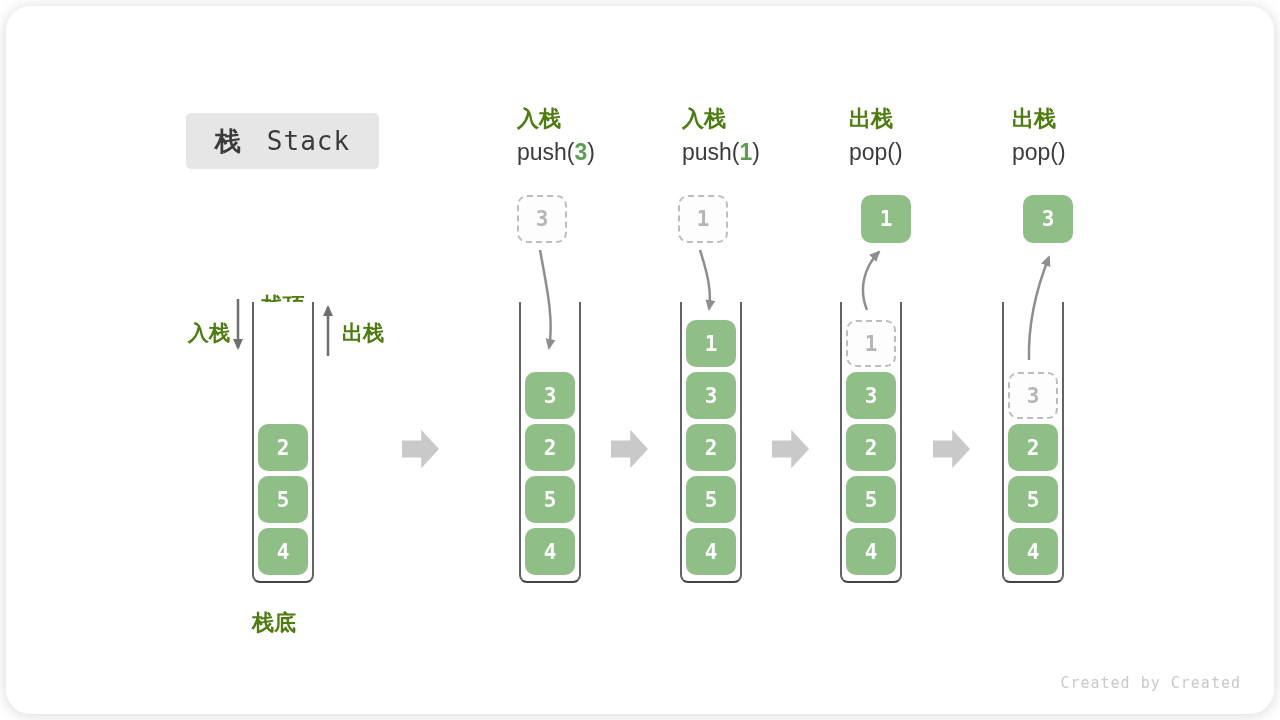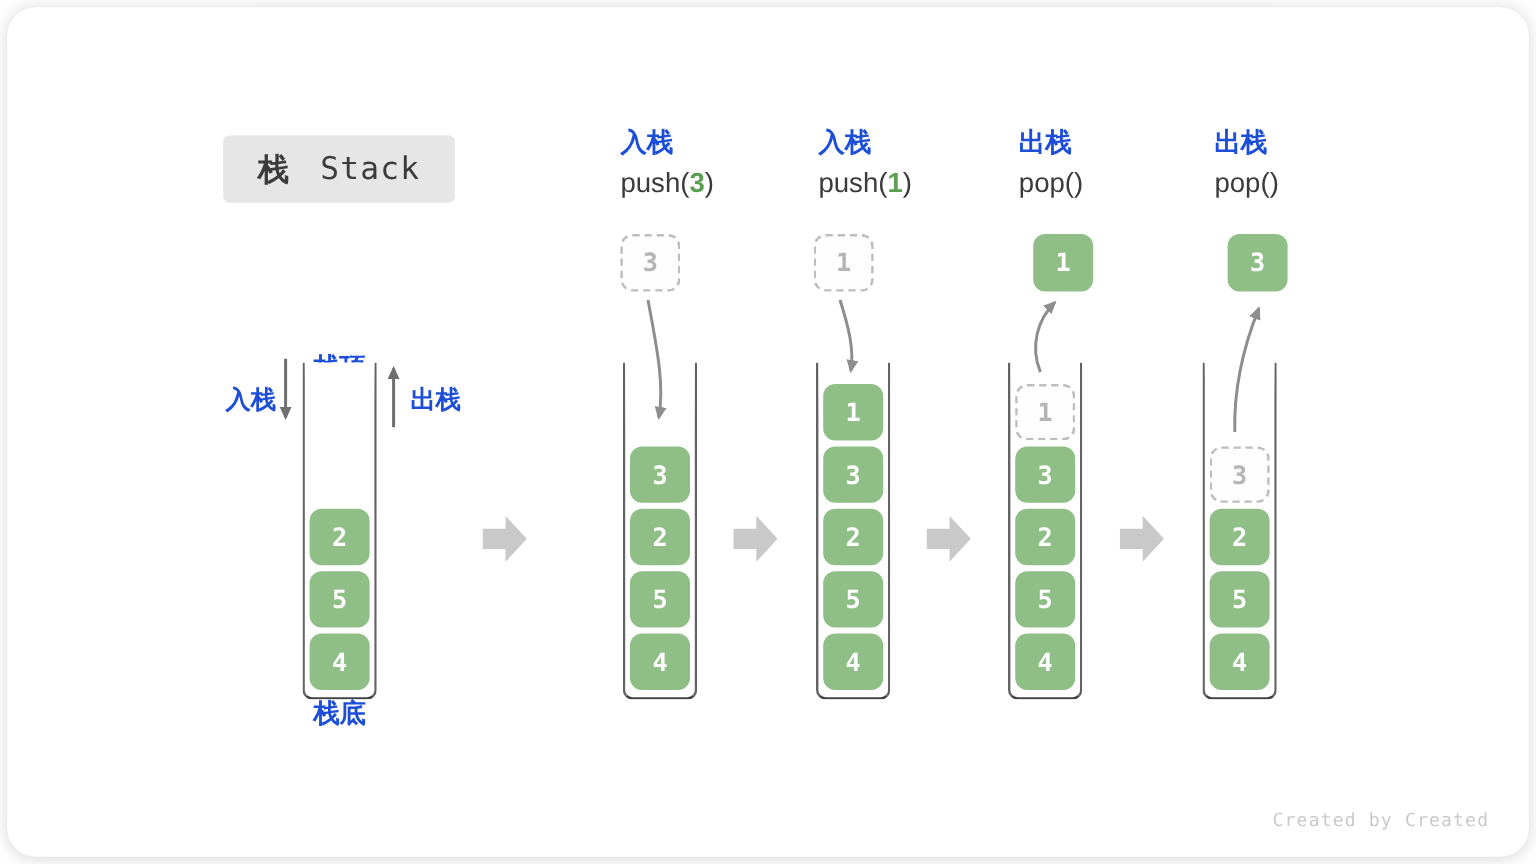--- a/index.html
+++ b/index.html
@@ -18,23 +18,23 @@
   
   .title-badge{
     left:186px;top:113px;width:193px;height:56px;
     background:#e6e6e6;border-radius:5px;
     display:flex;align-items:center;justify-content:center;
     font-size:26px;color:#3b3b3b;
   }
   .title-badge .cn{font-weight:700;font-family:"Liberation Sans",sans-serif;}
   .title-badge .en{font-family:"DejaVu Sans Mono",monospace;font-weight:500;margin-left:26px;letter-spacing:1px;}
   
-  .cjk-label{font-weight:700;font-size:22px;color:#1d4ed8;}
+  .cjk-label{font-weight:700;font-size:22px;color:#4d7c0f;}
   .stack-top-label{left:252px;top:243px;width:62px;text-align:center;margin-top:48px;}
-  .stack-bottom-label{left:252px;top:580px;width:62px;text-align:center;}
+  .stack-bottom-label{left:252px;top:608px;width:62px;text-align:left;}
   .push-side-label{left:188px;top:319px;font-size:21px;}
   .pop-side-label{left:342px;top:319px;font-size:21px;}
   
   .hdr-cn{top:104px;font-weight:700;font-size:22px;}
   .hdr-code{
     top:139px;font-family:Liberation Sans, sans-serif;
     font-size:23px;color:#3b3b3b;white-space:pre;
   }
   .hdr-code .arg{color:#5aa050;font-weight:700;}
   

